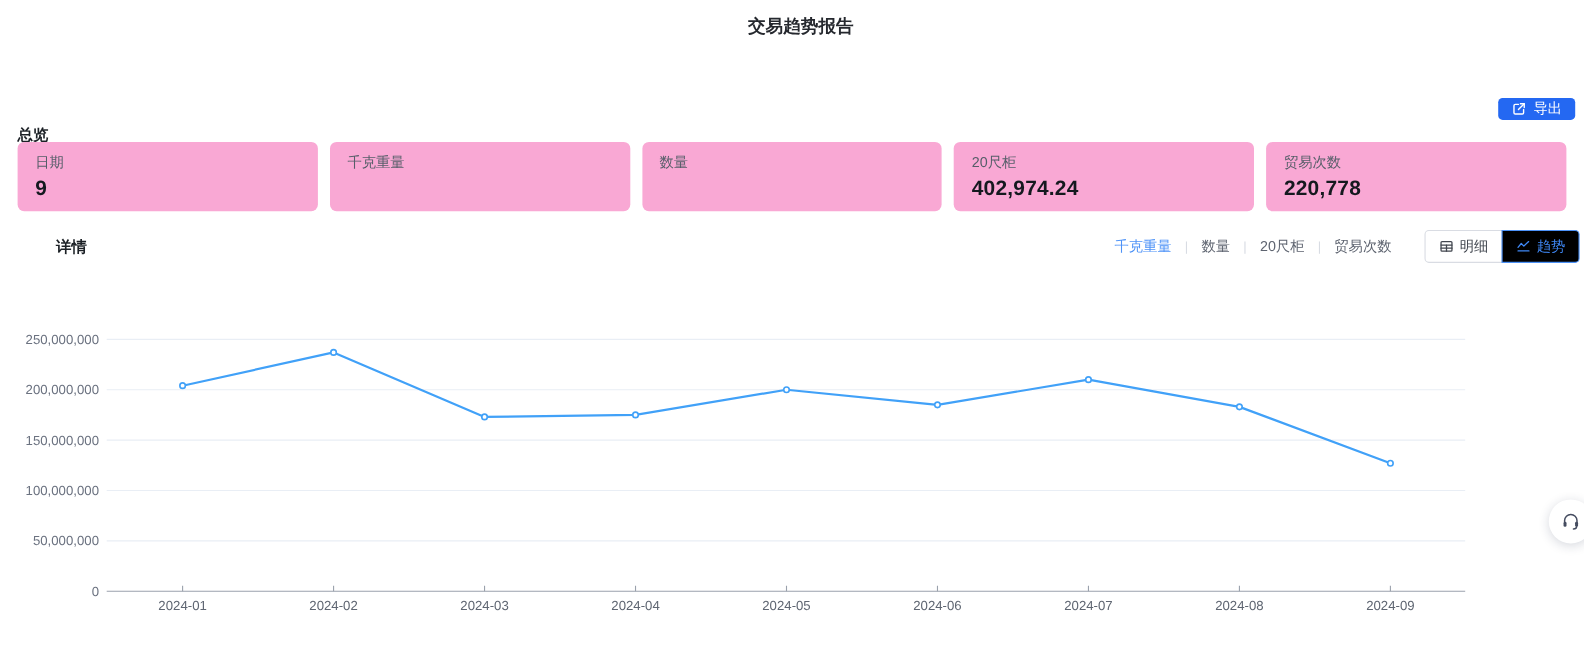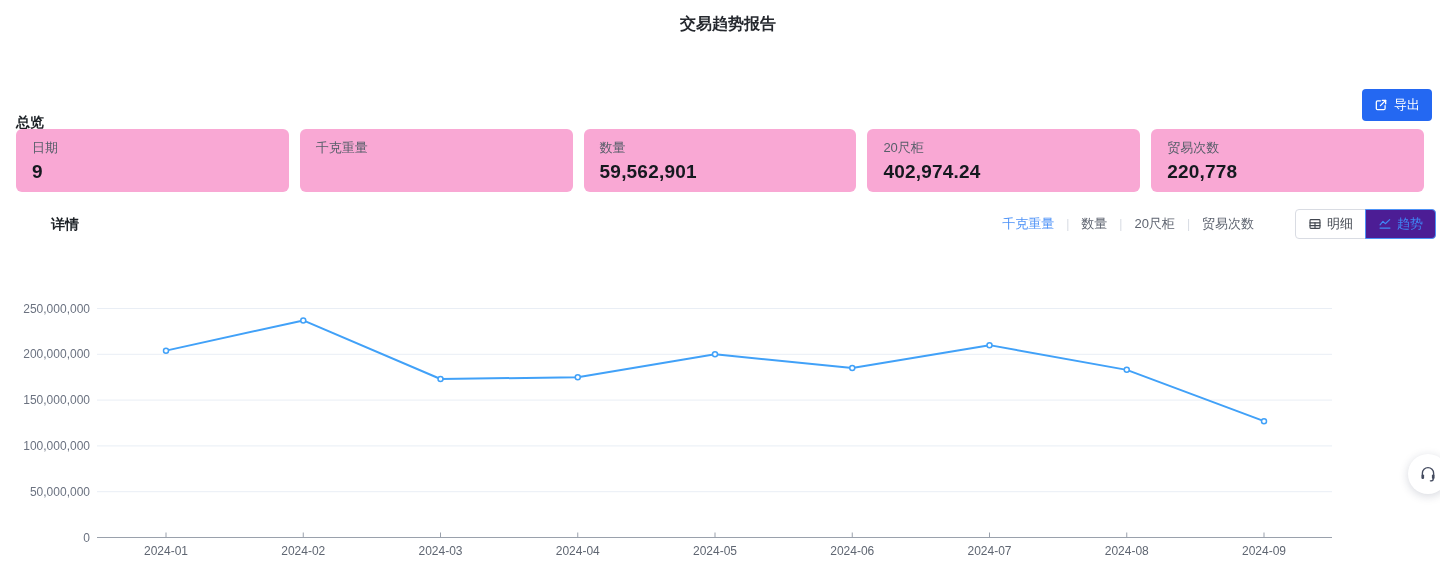--- a/index.html
+++ b/index.html
@@ -9,21 +9,21 @@
 
   .report-title { position: absolute; top: 14px; left: 16px; right: 0; text-align: center;
     font-size: 16px; font-weight: 700; color: #25282e; }
   .report-subtitle { position: absolute; top: 44px; left: 0; right: 0; text-align: center;
     font-size: 15px; color: #33373d; }
 
   .section-heading { position: absolute; font-size: 14px; font-weight: 700; color: #1c2126; }
   .overview-heading { top: 94px; left: 16px; margin-top: 20px; }
   .details-heading { top: 216px; left: 16px; margin-left: 35px; }
 
-  .export-btn { position: absolute; top: 89px; right: 8px; height: 32px;
+  .export-btn { position: absolute; top: 89px; right: 8px; height: 20px;
     display: inline-flex; align-items: center; gap: 6px; padding: 0 12px;
     background: #2468f2; color: #fff; font-size: 13px; border: none; border-radius: 4px;
     cursor: pointer; }
   .export-btn svg { display: block; }
 
   .cards-row { position: absolute; top: 129px; left: 16px; right: 16px;
     display: flex; gap: 11px; height: 63px; }
   .stat-card { flex: 1; background: #f9a8d4; border-radius: 6px; padding: 10px 16px 0 16px; }
   .stat-label { font-size: 13px; color: #565e69; }
   .stat-value { margin-top: 4px; font-size: 19px; font-weight: 700; color: #15191f; letter-spacing: .2px; }
@@ -32,23 +32,23 @@
     display: flex; align-items: center; }
   .metric-tabs { display: flex; align-items: center; margin-right: 30px; }
   .metric-tab { font-size: 13px; color: #5e6470; cursor: pointer; }
   .metric-tab.active { color: #4d92f7; }
   .tab-sep { color: #d8dce3; margin: 0 12px; font-size: 12px; }
 
   .view-toggle { display: flex; }
   .toggle-btn { display: inline-flex; align-items: center; gap: 5px; height: 30px;
     padding: 0 12px; font-size: 13px; background: #fff; border: 1px solid #d9dce3;
     color: #41464f; cursor: pointer; }
-  .toggle-btn:first-child { border-radius: 4px 0 0 4px; margin-left: 11px; }
+  .toggle-btn:first-child { border-radius: 4px 0 0 4px; }
   .toggle-btn:last-child { border-radius: 0 4px 4px 0; margin-left: -1px; }
-  .toggle-btn.active { background: #4c1d95; border-color: #4d92f7; color: #3f88f6; position: relative; z-index: 1; }
+  .toggle-btn.active { background: #000000; border-color: #4d92f7; color: #3f88f6; position: relative; z-index: 1; }
   .toggle-btn svg { display: block; }
 
   .chart-wrap { position: absolute; top: 270px; left: 0; width: 1440px; height: 318px; }
   .chart-wrap svg text { font-family: "Liberation Sans", "DejaVu Sans", sans-serif; }
 
   .help-fab { position: absolute; top: 454px; left: 1408px; width: 40px; height: 40px;
     border-radius: 50%; background: #fff; box-shadow: 0 2px 10px rgba(30,40,70,.18);
     display: flex; align-items: center; justify-content: center; cursor: pointer; }
   .help-fab svg { display: block; color: #454c60; }
 </style>
@@ -75,21 +75,20 @@
   <div class="cards-row">
     <div class="stat-card">
       <div class="stat-label">日期</div>
       <div class="stat-value">9</div>
     </div>
     <div class="stat-card">
       <div class="stat-label">千克重量</div>
     </div>
     <div class="stat-card">
       <div class="stat-label">数量</div>
-      <div class="stat-value">59,562,901</div>
     </div>
     <div class="stat-card">
       <div class="stat-label">20尺柜</div>
       <div class="stat-value">402,974.24</div>
     </div>
     <div class="stat-card">
       <div class="stat-label">贸易次数</div>
       <div class="stat-value">220,778</div>
     </div>
   </div>

